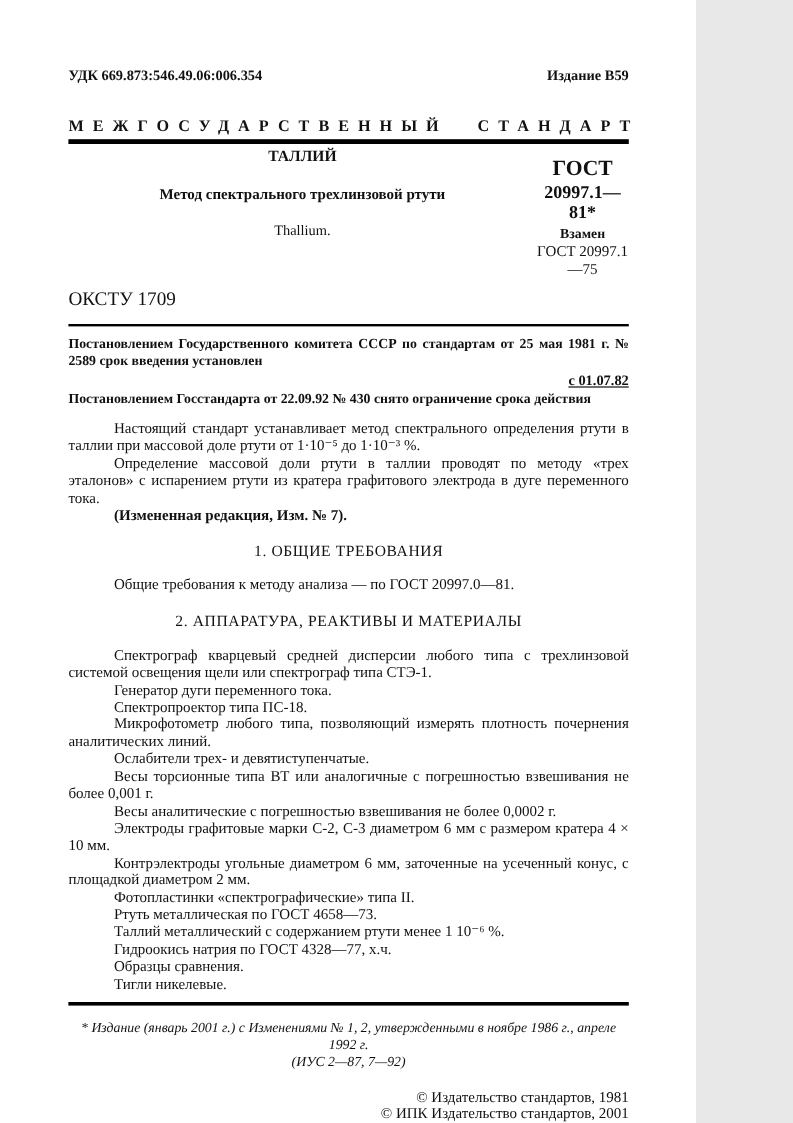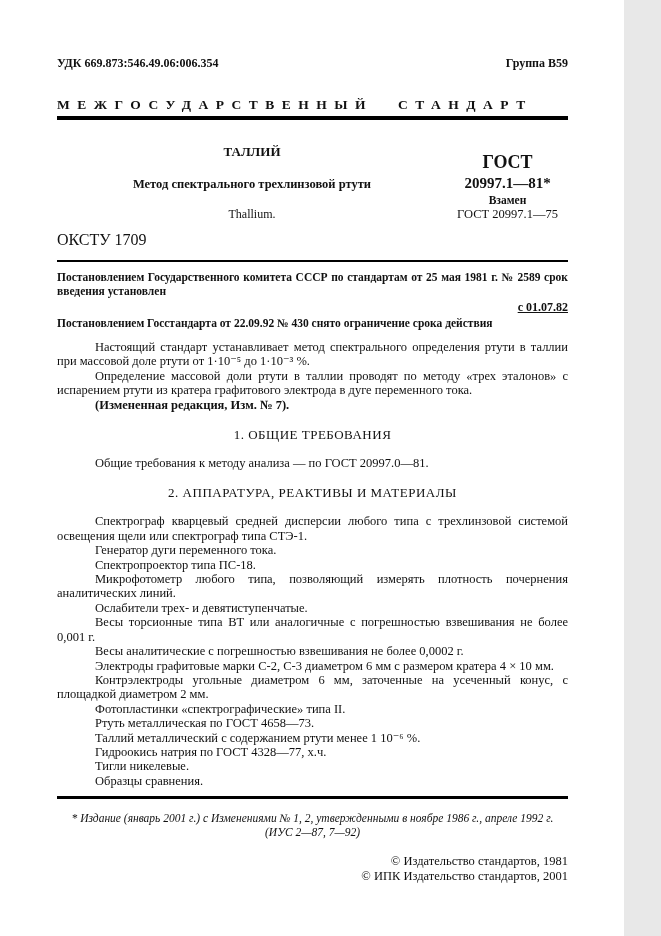--- a/index.html
+++ b/index.html
@@ -1,37 +1,37 @@
 <!DOCTYPE html>
 <html><head>
 <meta charset="utf-8">
 <style>
   html,body{margin:0;padding:0;background:#e8e8e8;}
   .page{
     position:relative;
-    width:624px;height:936px;
+    width:580px;height:936px;
     background:#ffffff;
     box-sizing:border-box;
     padding:56px 56px 0 57px;
     font-family:"Liberation Serif","DejaVu Serif",serif;
     color:#111;
     overflow:hidden;
   }
   
   .topline{display:flex;justify-content:space-between;font-weight:bold;font-size:12px;}
   
   .banner{
     margin-top:26px;
     font-weight:bold;font-size:13.5px;
     letter-spacing:7.5px;word-spacing:14px;
     white-space:nowrap;
   }
   .banner-rule{height:4px;background:#000;margin-top:3px;}
   
-  .title-area{display:flex;margin-top:22px;}
+  .title-area{display:flex;}
   .title-left{width:390px;text-align:center;}
   .doc-title{font-weight:bold;font-size:13px;margin-top:2px;}
   .doc-subtitle{font-weight:bold;font-size:12.5px;margin-top:17px;}
   .doc-title-en{font-size:12px;margin-top:15px;}
   .doc-subtitle-en{font-size:12px;margin-top:1px;}
   .title-right{flex:1;text-align:center;}
   .gost-label{font-weight:bold;font-size:18px;margin-top:10px;}
   .gost-number{font-weight:bold;font-size:15px;margin-top:2px;}
   .replaces-label{font-weight:bold;font-size:11.5px;margin-top:2px;}
   .replaces-number{font-weight:normal;font-size:12.5px;margin-top:1px;}
@@ -70,21 +70,21 @@
     text-align:right;font-size:12.5px;line-height:14.5px;margin-top:15px;
   }
 </style>
 </head>
 <body>
 
 <div class="page">
 
   <div class="topline">
     <span>УДК 669.873:546.49.06:006.354</span>
-    <span>Группа В59</span>
+    <span>Издание В59</span>
   </div>
 
   <div class="banner">МЕЖГОСУДАРСТВЕННЫЙ СТАНДАРТ</div>
   <div class="banner-rule"></div>
 
   <div class="title-area">
     <div class="title-left">
       <div class="doc-title">ТАЛЛИЙ</div>
       <div class="doc-subtitle">Метод спектрального трехлинзовой ртути</div>
       <div class="doc-title-en">Thallium.</div>
@@ -124,22 +124,22 @@
   <p class="para">Микрофотометр любого типа, позволяющий измерять плотность почернения аналитических линий.</p>
   <p class="para">Ослабители трех- и девятиступенчатые.</p>
   <p class="para">Весы торсионные типа ВТ или аналогичные с погрешностью взвешивания не более 0,001 г.</p>
   <p class="para">Весы аналитические с погрешностью взвешивания не более 0,0002 г.</p>
   <p class="para">Электроды графитовые марки С-2, С-3 диаметром 6 мм с размером кратера 4 × 10 мм.</p>
   <p class="para">Контрэлектроды угольные диаметром 6 мм, заточенные на усеченный конус, с площадкой диаметром 2 мм.</p>
   <p class="para">Фотопластинки «спектрографические» типа II.</p>
   <p class="para">Ртуть металлическая по ГОСТ 4658—73.</p>
   <p class="para">Таллий металлический с содержанием ртути менее 1  10⁻⁶ %.</p>
   <p class="para">Гидроокись натрия по ГОСТ 4328—77, х.ч.</p>
+  <p class="para">Образцы сравнения.</p>
   <p class="para">Тигли никелевые.</p>
-  <p class="para">Образцы сравнения.</p>
 
   <div class="footer-rule"></div>
 
   <div class="footnote">
     <div>* Издание (январь 2001 г.) с Изменениями № 1, 2, утвержденными в ноябре 1986 г., апреле 1992 г.</div>
     <div>(ИУС 2—87, 7—92)</div>
   </div>
 
   <div class="copyright">
     <div>© Издательство стандартов, 1981</div>

